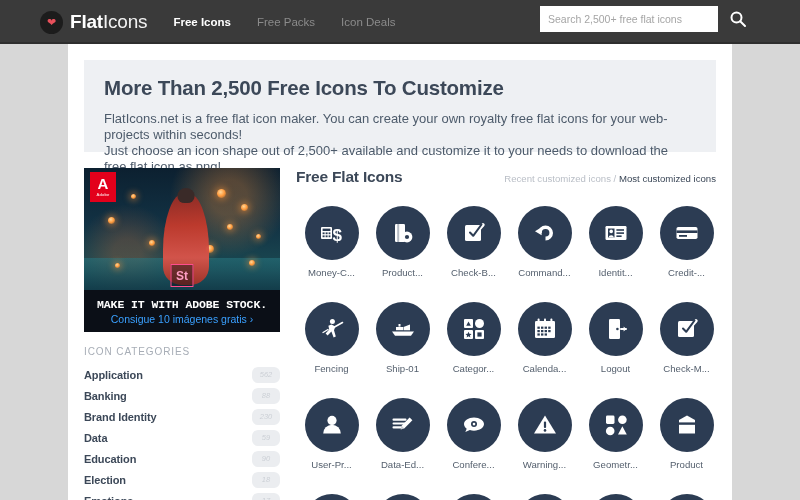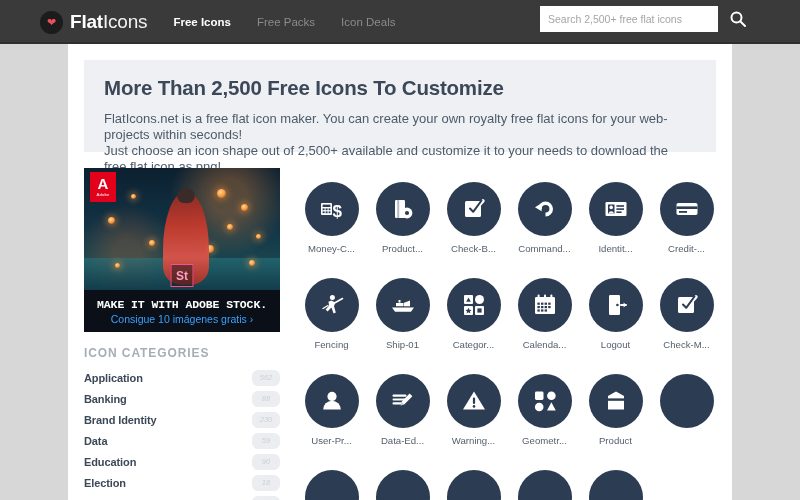--- a/index.html
+++ b/index.html
@@ -191,24 +191,24 @@
     background: #0b0f17;
     display: flex; flex-direction: column;
     align-items: center; justify-content: center;
     gap: 2px;
   }
   .ad-head { font-size: 11.5px; font-weight: bold; color: #ffffff; letter-spacing: -0.1px; font-family: Liberation Mono, monospace; }
   .ad-cta { font-size: 10.5px; color: #3aa0ff; }
 
   .cat-title {
     margin-top: 14px;
-    font-size: 12px;
+    font-size: 10px;
     letter-spacing: 0.9px;
     color: #a7adb6;
-    font-weight: bold;
+    font-weight: normal;
     text-transform: uppercase;
   }
   .cat-list { margin-top: 7px; width: 196px; }
   .cat-row {
     display: flex; align-items: center; justify-content: space-between;
     height: 21px;
   }
   .cat-name {
     font-size: 11px; font-weight: bold; color: #3c4858;
     letter-spacing: -0.1px;
@@ -368,20 +368,28 @@
           <span class="cat-count">18</span>
         </div>
         <div class="cat-row">
           <span class="cat-name">Emotions</span>
           <span class="cat-count">17</span>
         </div>
       </div>
     </aside>
 
     <section class="maincol">
+      <div class="main-head">
+        <h2>Free Flat Icons</h2>
+        <div class="sortlinks">
+          <span class="muted">Recent customized icons</span>
+          <span class="sep">/</span>
+          <span class="active">Most customized icons</span>
+        </div>
+      </div>
 
       <div class="grid">
 
         <div class="tile">
           <div class="circle">
             <svg width="26" height="26" viewBox="0 0 26 26">
               <rect x="2" y="7" width="11" height="12" rx="1" fill="#fff"></rect>
               <rect x="3.6" y="8.6" width="7.8" height="2.4" fill="#2c3c53"></rect>
               <rect x="3.6" y="12.4" width="2" height="1.8" fill="#2c3c53"></rect>
               <rect x="6.6" y="12.4" width="2" height="1.8" fill="#2c3c53"></rect>
@@ -560,20 +568,30 @@
                 <rect x="2.5" y="10.4" width="14" height="2.2" rx="1"></rect>
                 <rect x="2.5" y="14.3" width="10" height="2.2" rx="1"></rect>
               </g>
               <path d="M19.6 5.4 L22.4 8.2 L14.2 16.4 L10.6 17.4 L11.6 13.8 Z" fill="#fff"></path>
               <path d="M11.6 13.8 L10.6 17.4 L14.2 16.4 Z" fill="#2c3c53" opacity="0.25"></path>
             </svg>
           </div>
           <div class="lab">Data-Ed...</div>
         </div>
 
+        <div class="tile">
+          <div class="circle">
+            <svg width="26" height="26" viewBox="0 0 26 26">
+              <path d="M13 5.5 c5.6 0 10 3 10 6.6 c0 3.6 -4.4 6.6 -10 6.6 c-1.5 0 -2.9 -0.2 -4.1 -0.6 l-4.6 2 l1.4 -3.4 c-1.7 -1.2 -2.7 -2.8 -2.7 -4.6 c0 -3.6 4.4 -6.6 10 -6.6 Z" fill="#fff"></path>
+              <circle cx="13" cy="12.1" r="3" fill="#2c3c53"></circle>
+              <circle cx="13" cy="12.1" r="1.3" fill="#fff"></circle>
+            </svg>
+          </div>
+          <div class="lab">Confere...</div>
+        </div>
 
         <div class="tile">
           <div class="circle">
             <svg width="26" height="26" viewBox="0 0 26 26">
               <path d="M13 3.4 L24 21.4 L2 21.4 Z" fill="#fff"></path>
               <rect x="11.9" y="9.4" width="2.2" height="6.6" rx="1" fill="#2c3c53"></rect>
               <circle cx="13" cy="18.4" r="1.3" fill="#2c3c53"></circle>
             </svg>
           </div>
           <div class="lab">Warning...</div>

